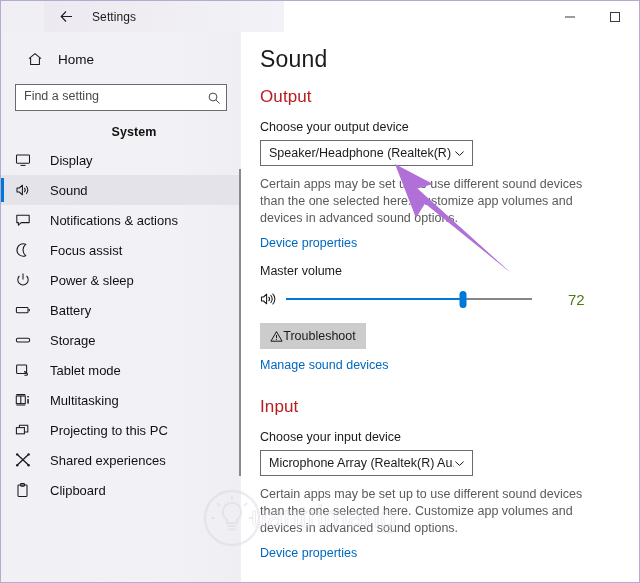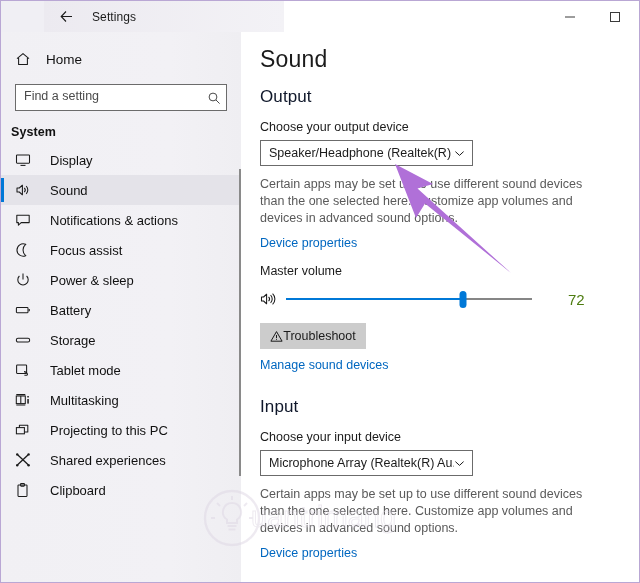--- a/index.html
+++ b/index.html
@@ -82,21 +82,21 @@
     height: 551px;
     background: #f2f2f6;
     background: linear-gradient(to right, #f1f0f4 0%, #f2f1f5 70%, #efeef2 100%);
     overflow: hidden;
   }
   #home-row {
     display: flex;
     align-items: center;
     height: 34px;
     margin-top: 10px;
-    padding-left: 14px;
+    padding-left: 26px;
     cursor: pointer;
   }
   .side-icon {
     width: 22px;
     min-width: 22px;
     display: flex;
     align-items: center;
     justify-content: flex-start;
     color: #1b1b1b;
   }
@@ -132,22 +132,23 @@
     height: 25px;
     display: flex;
     align-items: center;
     justify-content: center;
     cursor: pointer;
   }
   #group-title {
     font-size: 12.5px;
     font-weight: bold;
     color: #111;
-    padding: 14px 0 6px 10px;
+    padding: 14px 0 6px 26px;
     letter-spacing: .1px;
+    text-align: center;
   }
   .nav-item {
     position: relative;
     display: flex;
     align-items: center;
     height: 30px;
     padding-left: 14px;
     cursor: pointer;
   }
   .nav-item .nav-label {
@@ -196,21 +197,21 @@
   }
   #page-title {
     font-size: 23px;
     font-weight: normal;
     color: #1b1b1b;
     margin: 14px 0 0 18px;
     letter-spacing: .2px;
   }
   .section-head {
     font-size: 17px;
-    color: #0f172a;
+    color: #b91c1c;
     margin: 14px 0 0 18px;
     letter-spacing: .1px;
   }
   .field-label {
     font-size: 12.5px;
     color: #1b1b1b;
     margin: 13px 4px 0 18px;
   }
   .combo {
     margin: 6px 0 0 18px;

